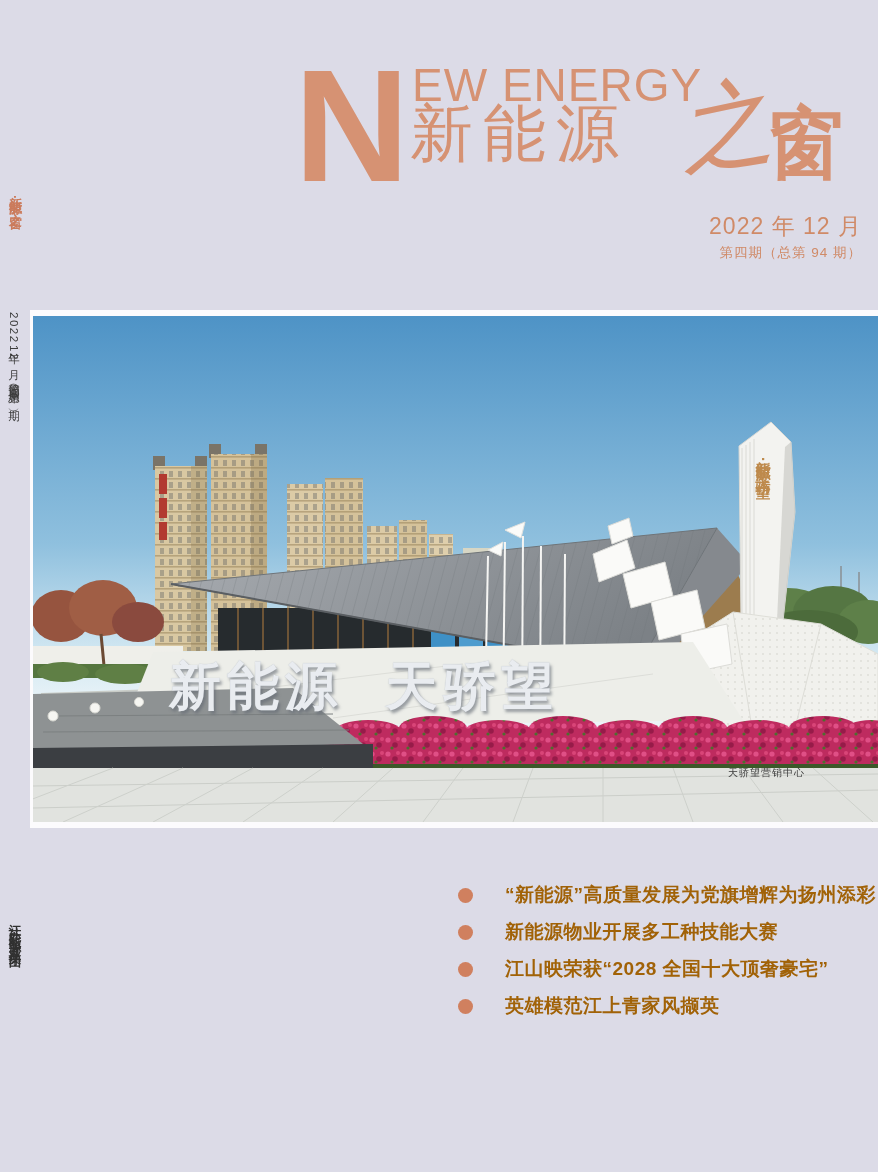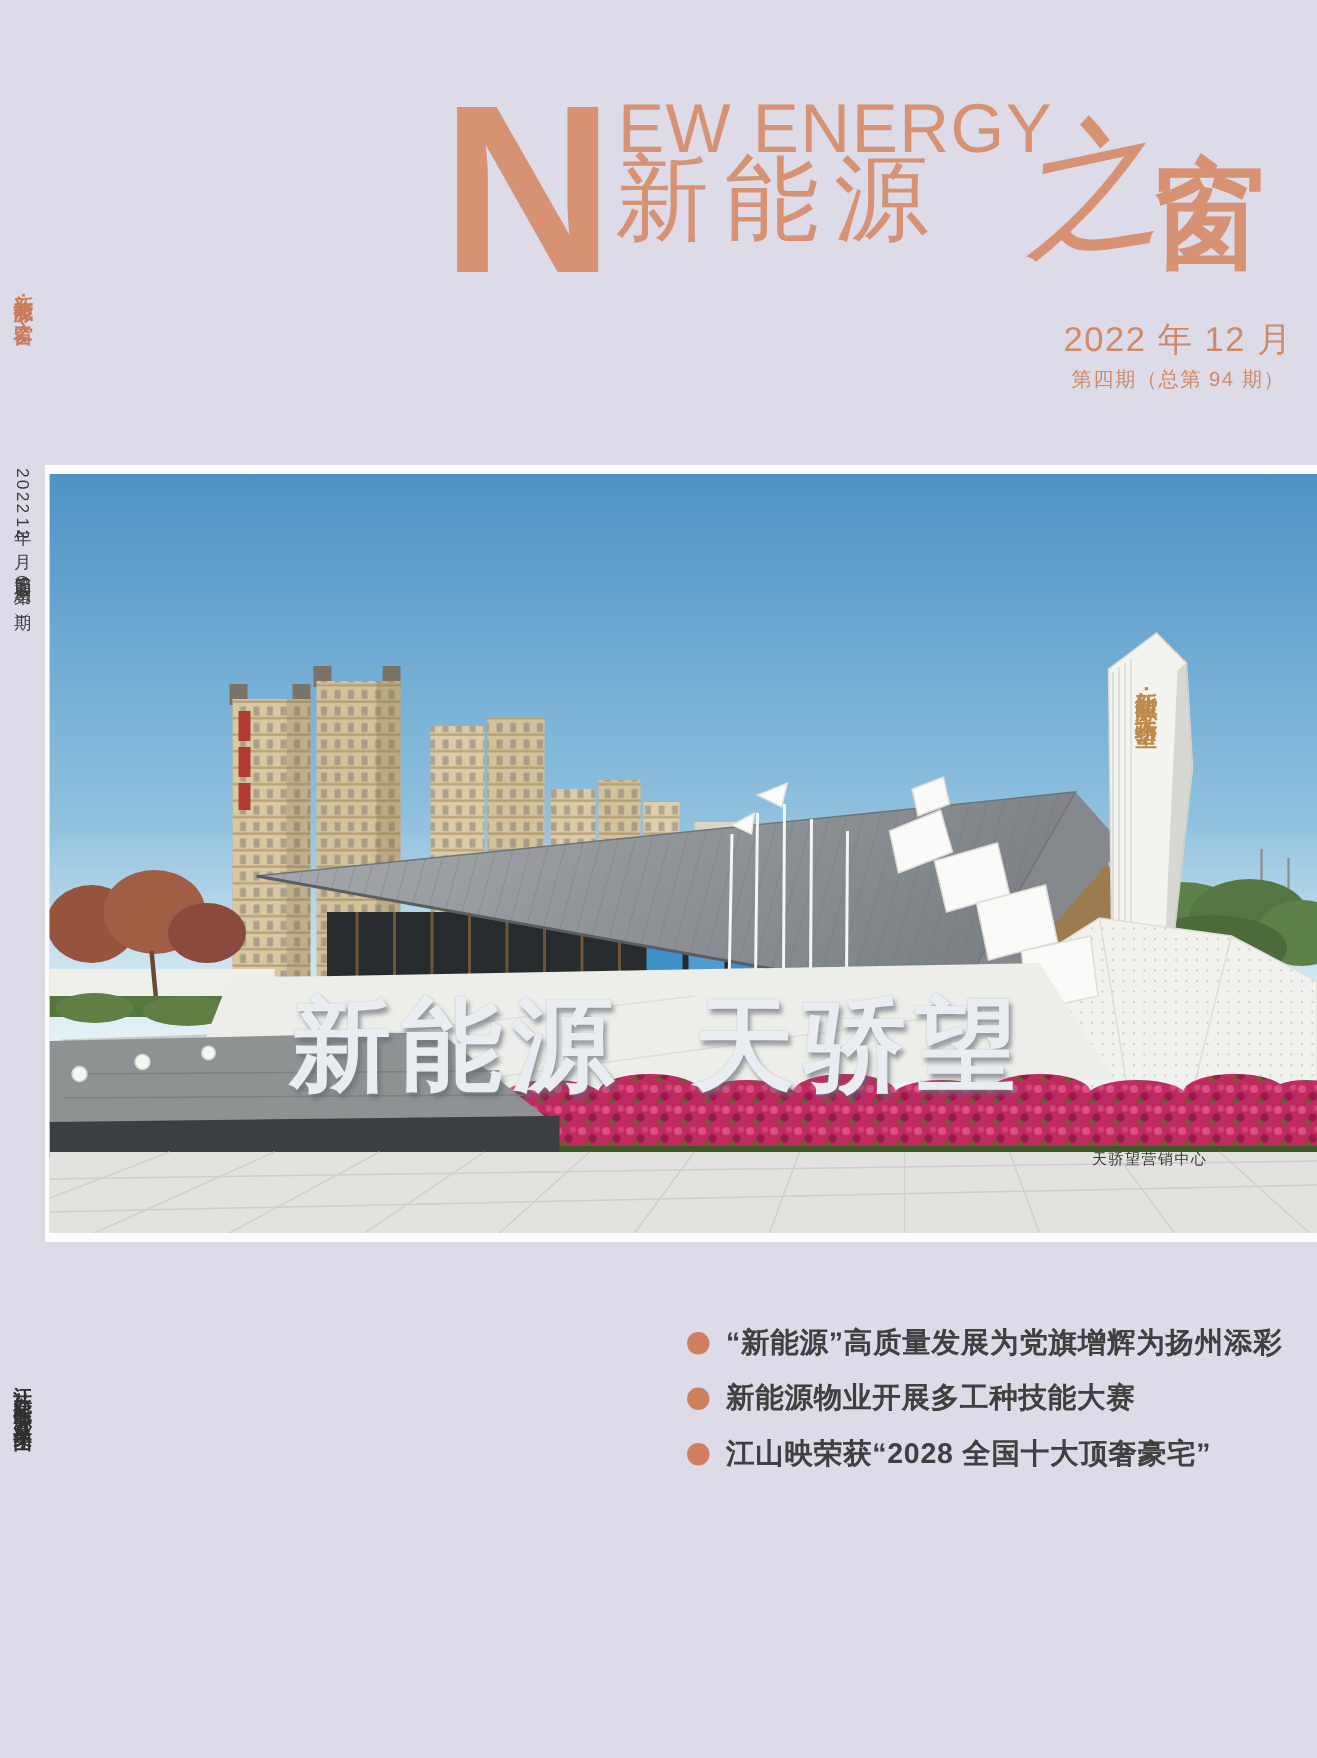--- a/index.html
+++ b/index.html
@@ -14,46 +14,45 @@
   .spine-top{left:6px;top:186px;font-size:13px;font-weight:bold;color:#CB7B5C;letter-spacing:3px;}
   .spine-mid{left:6px;top:312px;font-size:11.5px;color:#3C3C3C;letter-spacing:1.5px;}
   .spine-bottom{left:6px;top:914px;font-size:12.5px;color:#303030;letter-spacing:4px;font-weight:bold;}
   
   .mast{color:#D69273;}
   .mast-n{left:294px;top:46px;font-size:160px;font-weight:bold;line-height:1;}
   .mast-en{left:412px;top:62px;font-size:46px;font-weight:normal;letter-spacing:1px;line-height:1;}
   .mast-cn{left:410px;top:102px;font-size:63px;font-weight:normal;letter-spacing:10px;line-height:1;}
   .mast-zhi{left:676px;top:80px;font-size:94px;font-family:"DejaVu Serif",serif;font-style:italic;transform:rotate(-12deg);line-height:1;}
   .mast-chuang{left:766px;top:104px;font-size:78px;font-weight:bold;line-height:1;}
-  .mast-dates{right:16px;top:214px;text-align:center;color:#D08A67;}
+  .mast-dates{right:16px;top:214px;text-align:right;color:#D08A67;}
   .mast-date{font-size:23px;letter-spacing:1px;line-height:1.1;}
   .mast-issue{font-size:13.5px;margin-top:5px;letter-spacing:1px;}
   
   .photo{
     left:30px;top:310px;width:845px;height:506px;
     border-top:6px solid #FCFBFD;border-bottom:6px solid #FCFBFD;border-left:3px solid #FCFBFD;
     background:#BFD9EA;
   }
   .photo svg{display:block;}
   .ground-letters{
-    left:136px;top:336px;font-size:68px;font-weight:bold;white-space:nowrap;
+    left:136px;top:336px;font-size:52px;font-weight:bold;white-space:nowrap;
     color:#E9ECF0;letter-spacing:6px;word-spacing:22px;
     text-shadow:2px 3px 3px rgba(96,104,114,.6),0 0 1px #B6BDC4;
-    margin-left:24px;
   }
   .monument-text{
     left:720px;top:132px;writing-mode:vertical-rl;white-space:nowrap;
     font-size:15px;font-weight:bold;color:#BE8A4C;letter-spacing:3px;
   }
   .photo-caption{left:695px;top:450px;font-size:10px;color:#3A3A3A;letter-spacing:1px;}
   
   .headlines{left:458px;top:884px;}
   .headline-row{display:flex;align-items:center;gap:11px;height:22px;margin-bottom:15px;}
   .bullet{width:15px;height:15px;border-radius:50%;background:#D0805F;flex:0 0 auto;}
-  .headline-label{font-size:19px;font-weight:bold;color:#404040;letter-spacing:.5px;white-space:nowrap;}
+  .headline-label{font-size:19px;font-weight:bold;color:#a16207;letter-spacing:.5px;white-space:nowrap;margin-left:21px;}
 </style>
 </head>
 <body>
 
 <div class="abs spine spine-top">新能源·之窗</div>
 <div class="abs spine spine-mid">2022年12月　第四期（总第94期）</div>
 <div class="abs spine spine-bottom">江苏新能源置业集团</div>
 
 <div class="abs mast mast-n">N</div>
 <div class="abs mast mast-en">EW ENERGY</div>
@@ -277,13 +276,17 @@
     <span class="headline-label">“新能源”高质量发展为党旗增辉为扬州添彩</span>
   </div>
   <div class="headline-row">
     <span class="bullet"></span>
     <span class="headline-label">新能源物业开展多工种技能大赛</span>
   </div>
   <div class="headline-row">
     <span class="bullet"></span>
     <span class="headline-label">江山映荣获“2028 全国十大顶奢豪宅”</span>
   </div>
+  <div class="headline-row">
+    <span class="bullet"></span>
+    <span class="headline-label">英雄模范江上青家风撷英</span>
+  </div>
 </div>
 
 </body></html>

